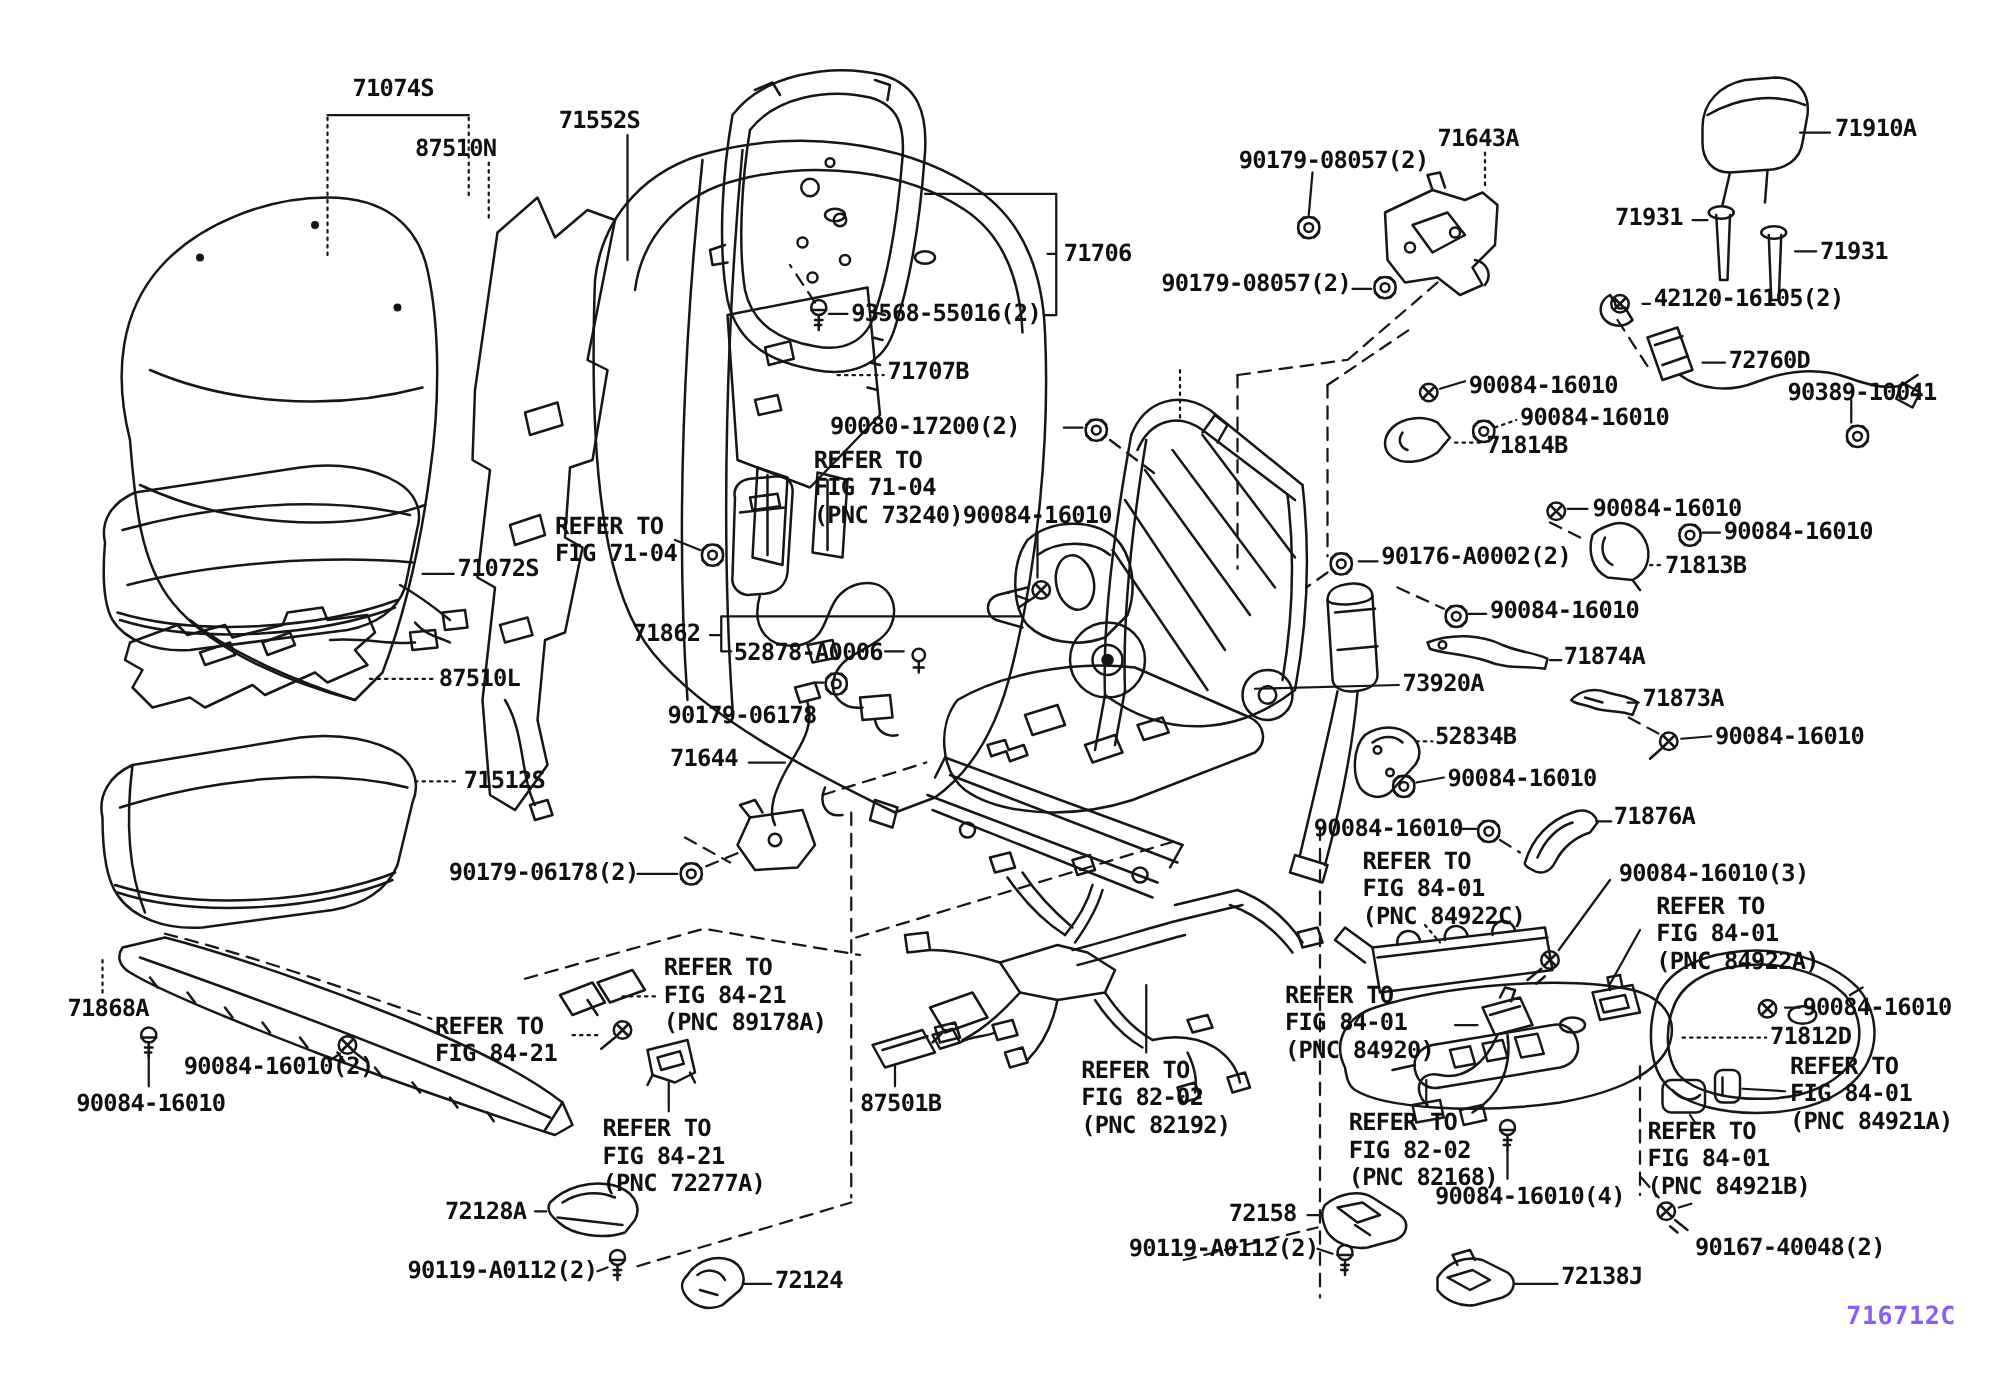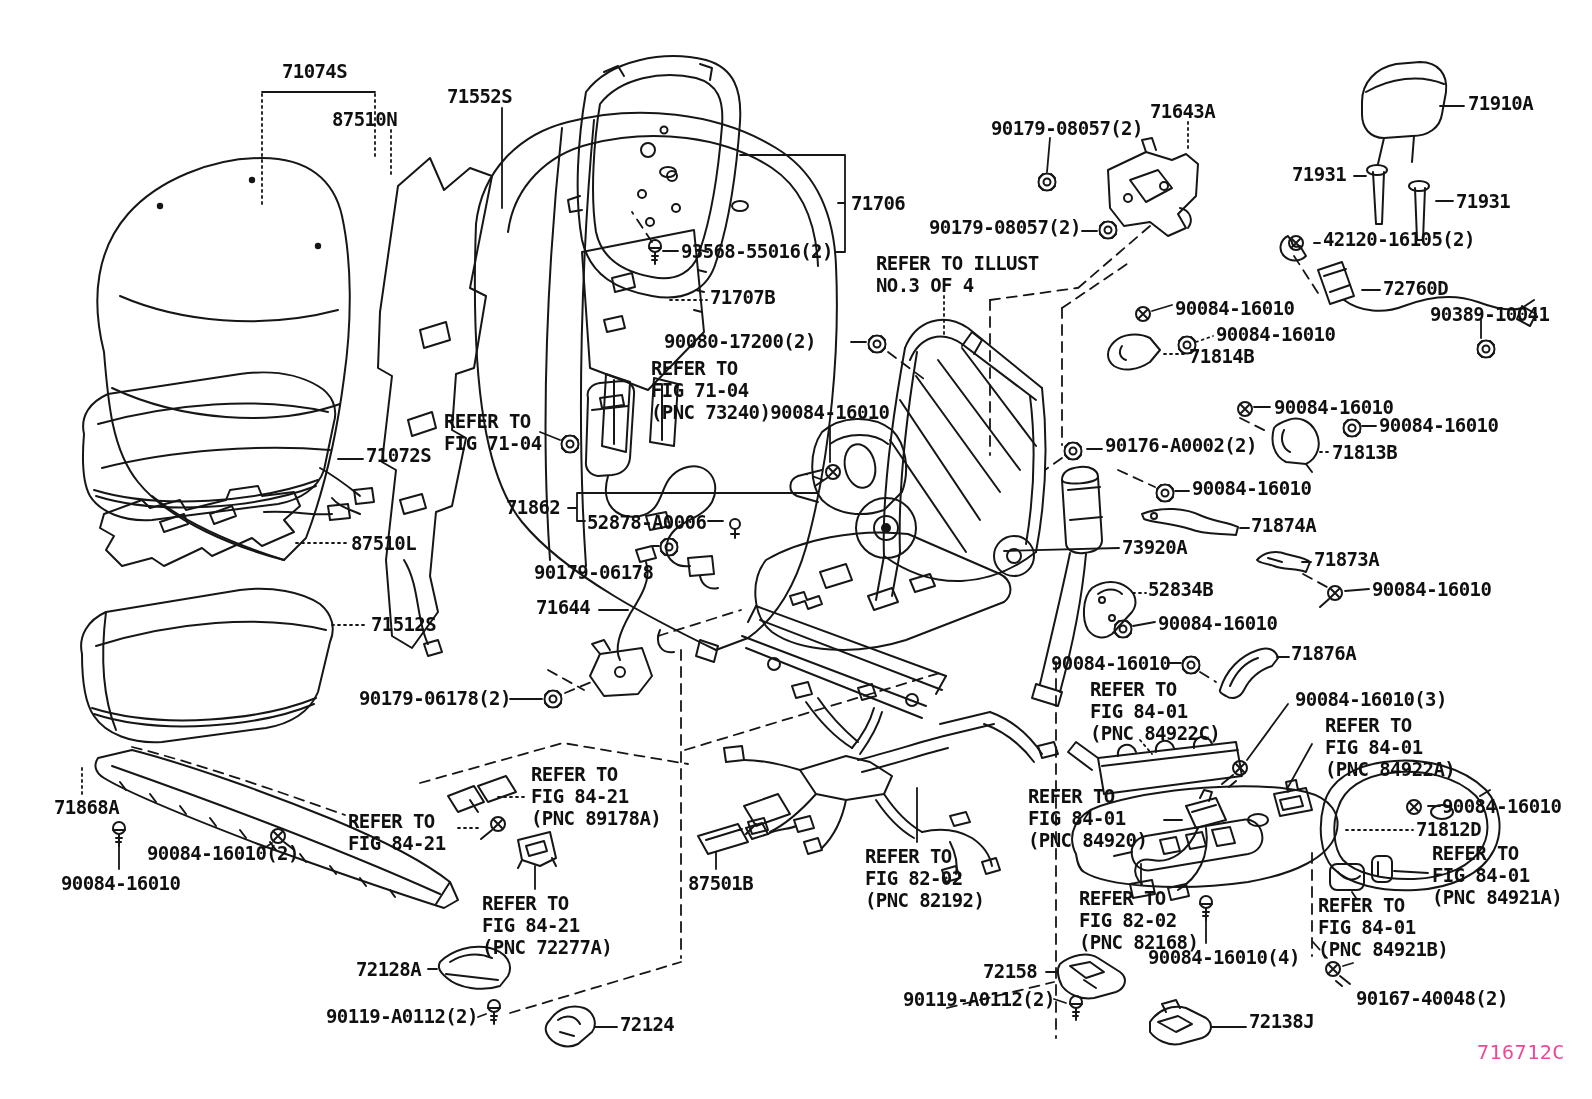--- a/index.html
+++ b/index.html
@@ -1,21 +1,21 @@
 <!DOCTYPE html>
 <html><head>
 <meta charset="utf-8">
 <style>
   html,body{margin:0;padding:0;background:#ffffff;}
   #page{position:relative;width:1592px;height:1099px;background:#ffffff;overflow:hidden;
         font-family:"DejaVu Sans Mono","Liberation Mono",monospace;}
   #art{position:absolute;left:0;top:0;}
   .lbl{position:absolute;font-weight:bold;font-size:19px;line-height:22px;color:#101010;
        white-space:pre-line;letter-spacing:-0.6px;}
-  .code{position:absolute;font-weight:normal;font-size:20px;color:#ec4899;letter-spacing:0.5px;}
+  .code{position:absolute;font-weight:bold;font-size:20px;color:#8b5cf6;letter-spacing:0.5px;}
 </style>
 </head>
 <body>
 
 <div id="page">
 
 <svg id="art" width="1592" height="1099" viewBox="0 0 1592 1099">
 <defs>
   <g id="ic-nut">
           <circle r="8.5"></circle>
@@ -416,22 +416,20 @@
 <div class="lbl" style="left:929px;top:216px">90179-08057(2)</div>
 <div class="lbl" style="left:1468px;top:92px">71910A</div>
 <div class="lbl" style="left:1292px;top:163px">71931</div>
 <div class="lbl" style="left:1456px;top:190px">71931</div>
 <div class="lbl" style="left:1323px;top:228px">42120-16105(2)</div>
 <div class="lbl" style="left:1383px;top:277px">72760D</div>
 <div class="lbl" style="left:1430px;top:303px">90389-10041</div>
 <div class="lbl" style="left:1175px;top:297px">90084-16010</div>
 <div class="lbl" style="left:1216px;top:323px">90084-16010</div>
 <div class="lbl" style="left:1189px;top:345px">71814B</div>
-<div class="lbl" style="left:876px;top:252px">REFER TO ILLUST
-NO.3 OF 4</div>
 <div class="lbl" style="left:651px;top:357px">REFER TO
 FIG 71-04
 (PNC 73240)90084-16010</div>
 <div class="lbl" style="left:444px;top:410px">REFER TO
 FIG 71-04</div>
 <div class="lbl" style="left:1105px;top:434px">90176-A0002(2)</div>
 <div class="lbl" style="left:1274px;top:396px">90084-16010</div>
 <div class="lbl" style="left:1379px;top:414px">90084-16010</div>
 <div class="lbl" style="left:1332px;top:441px">71813B</div>
 <div class="lbl" style="left:1192px;top:477px">90084-16010</div>

